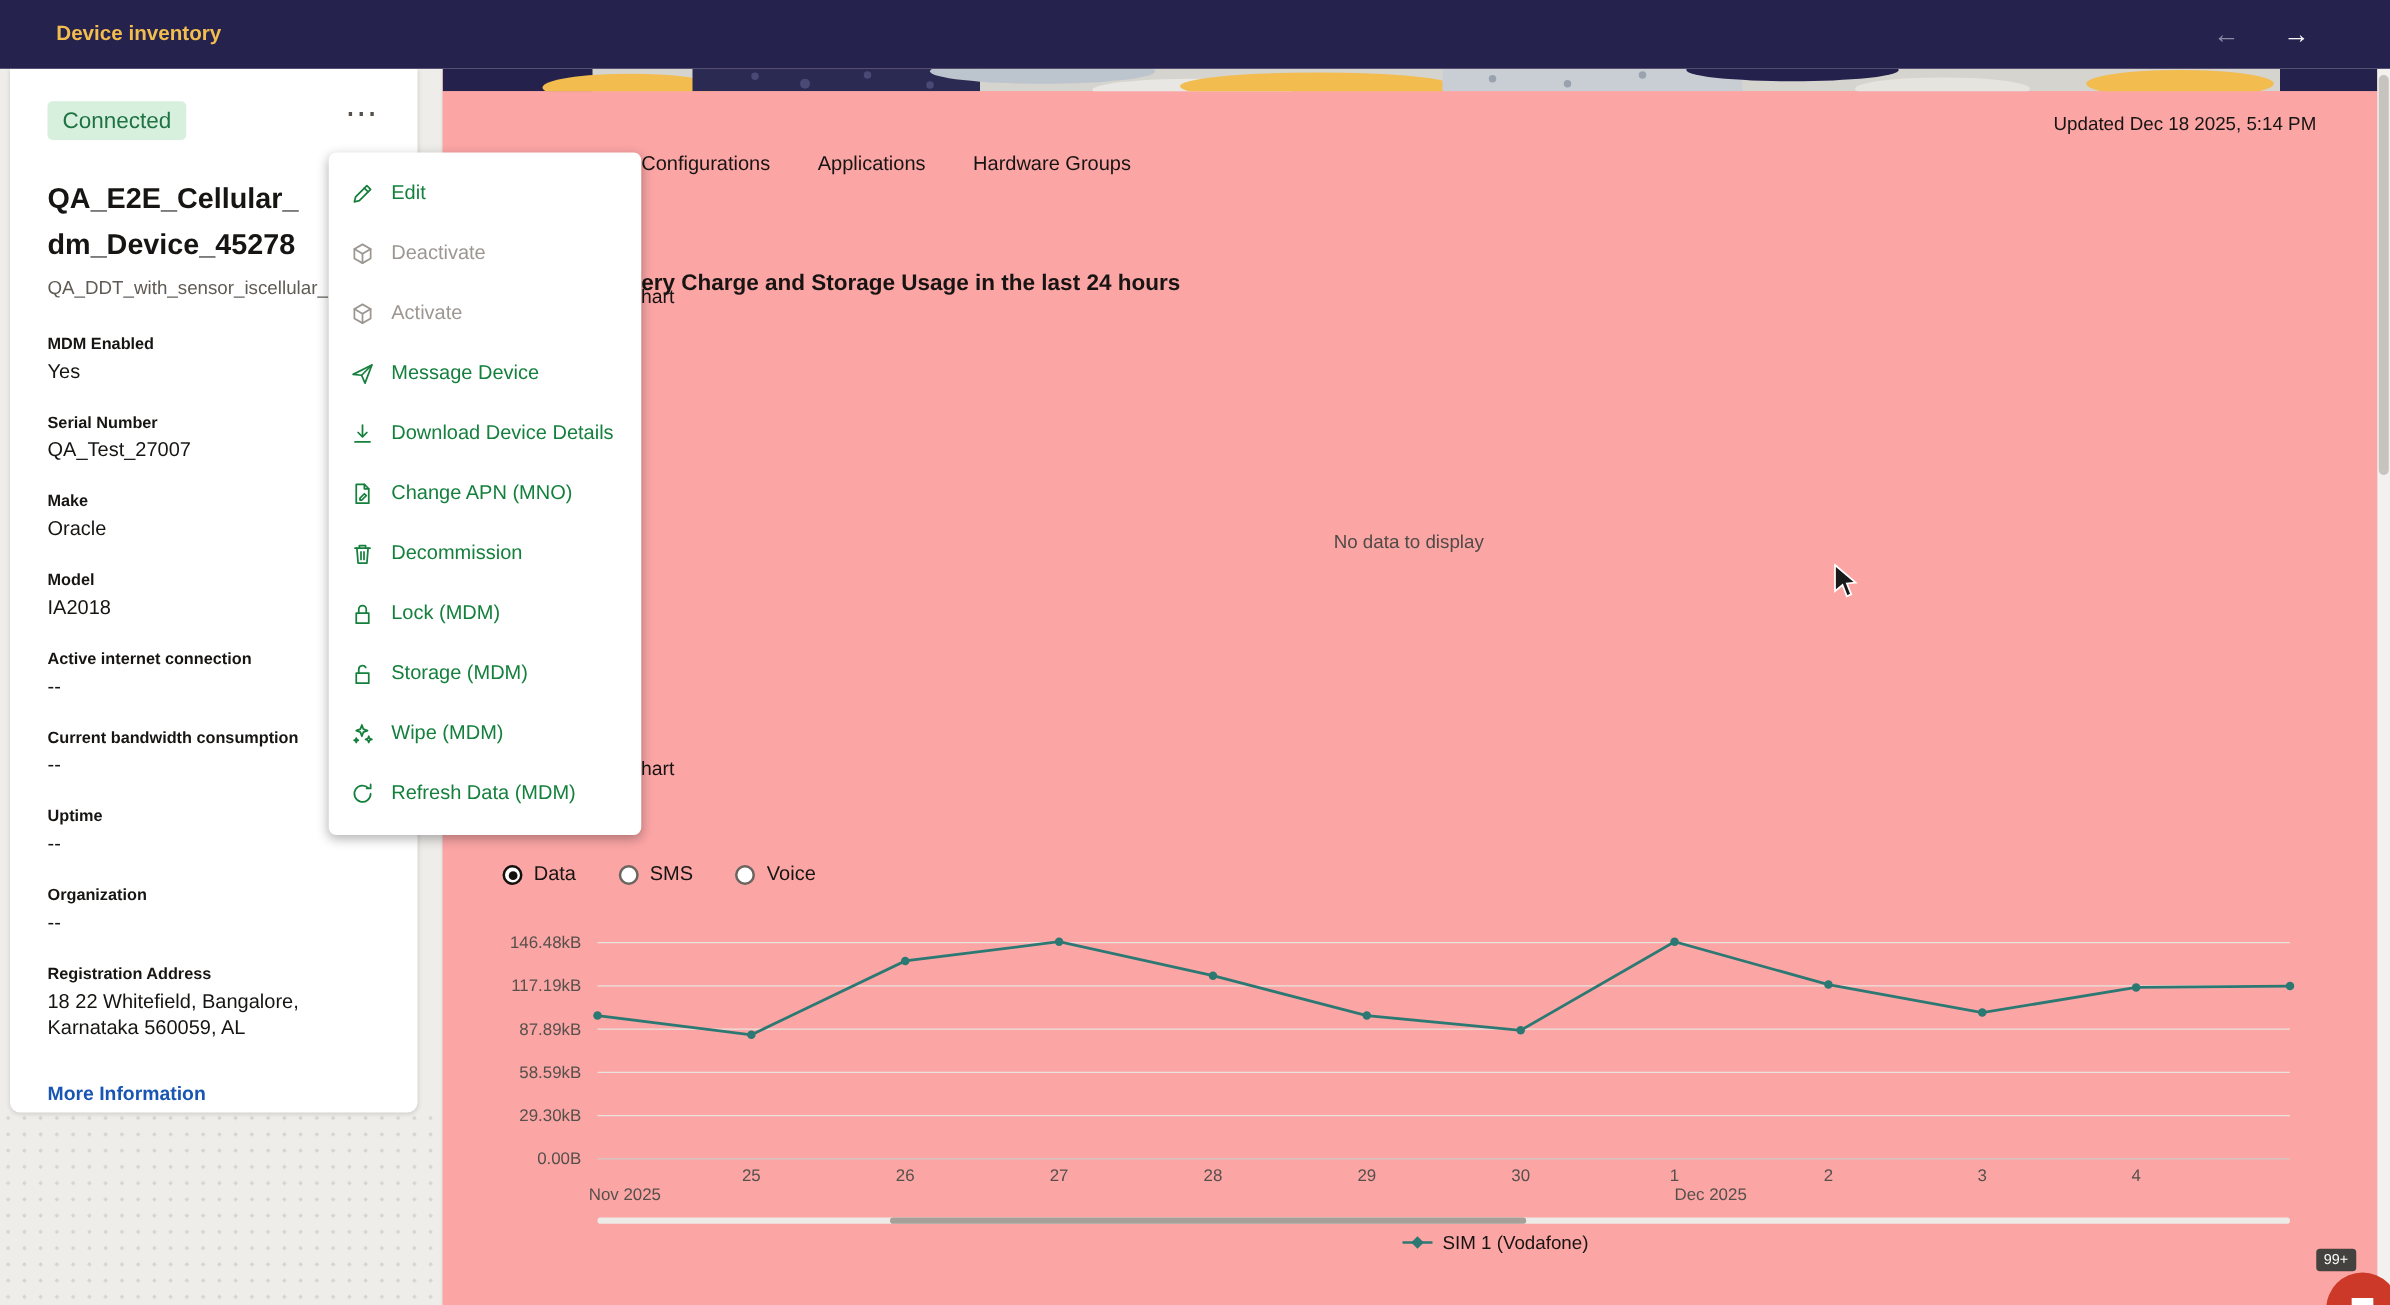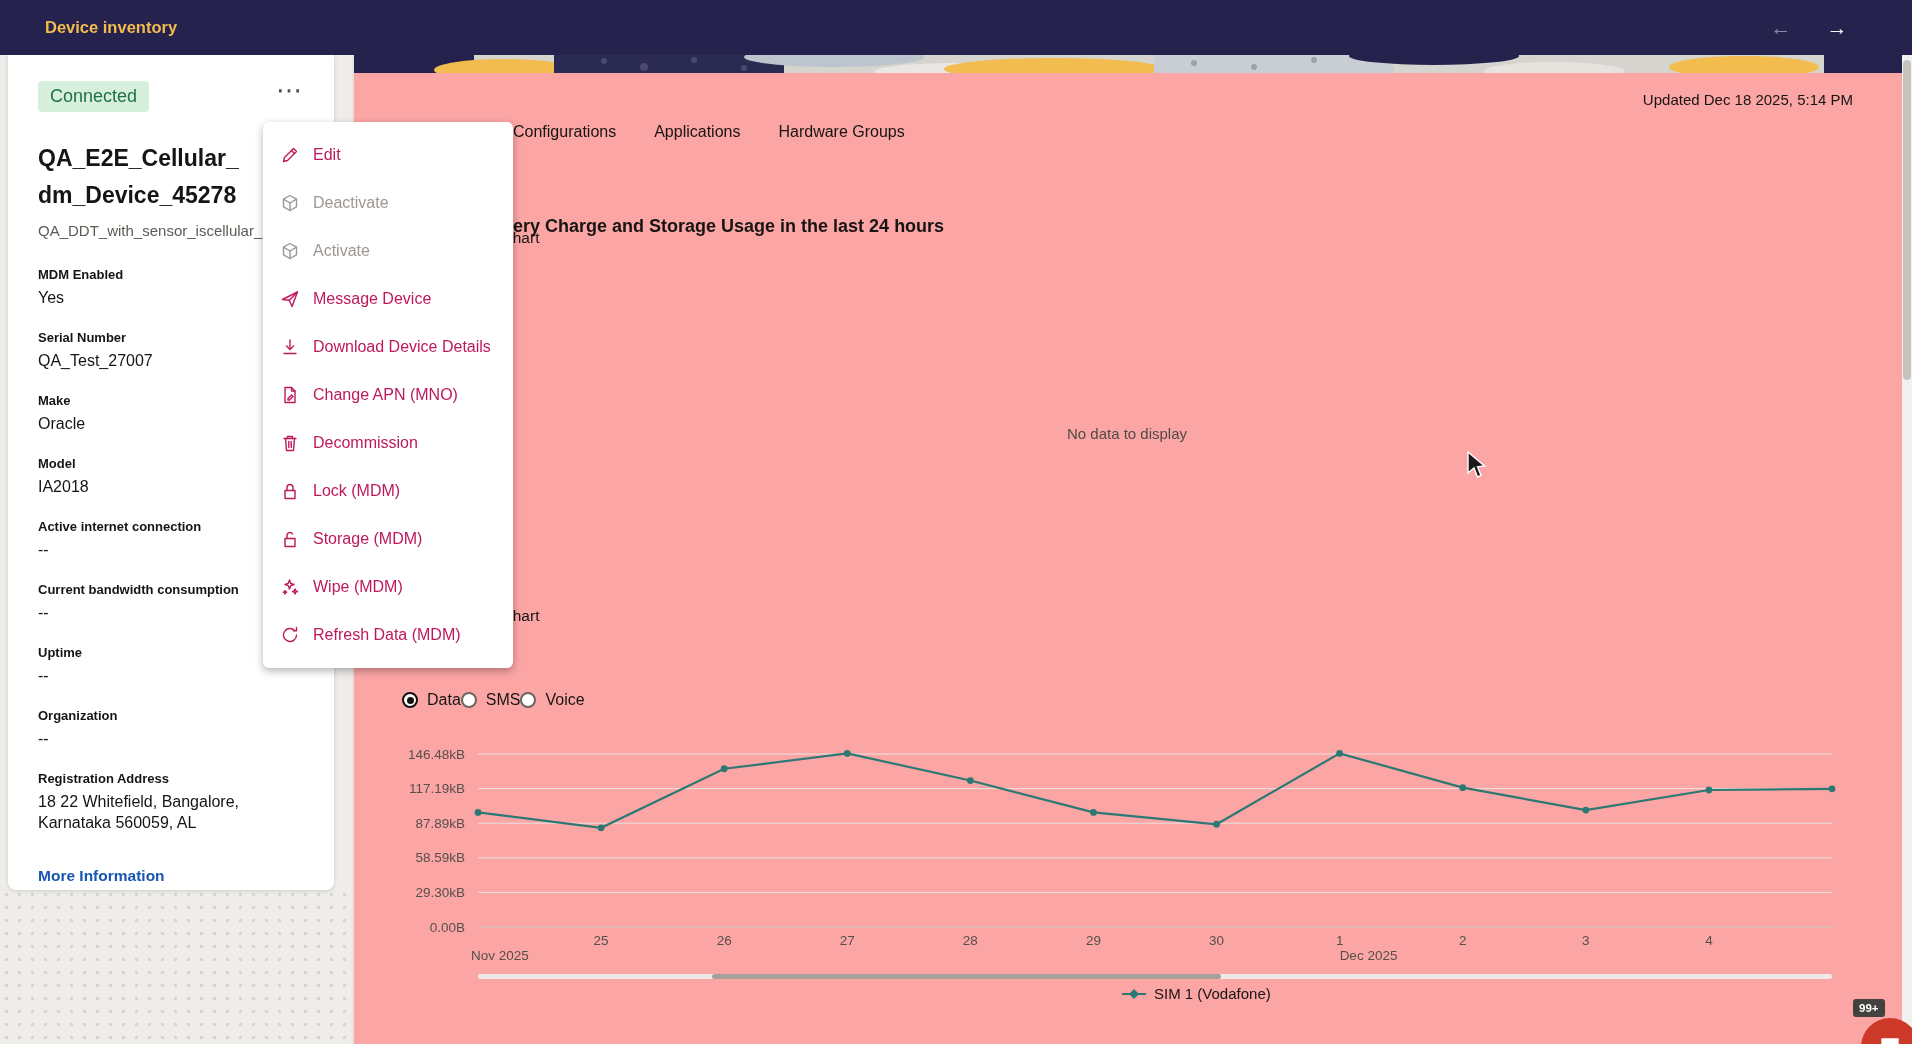--- a/index.html
+++ b/index.html
@@ -36,39 +36,39 @@
     box-shadow:0 1px 4px rgba(0,0,0,.12);z-index:4;overflow:hidden;}
   .banner{display:block;width:100%;height:18px;}
   .updated{position:absolute;top:36px;right:49px;font-size:15px;color:#161513;}
   .tabs{position:absolute;left:159px;top:68px;display:flex;gap:38px;font-size:16px;color:#161513;}
   .tab{cursor:pointer;white-space:nowrap;}
   .sec-title{position:absolute;left:124px;top:146px;font-size:18px;font-weight:bold;white-space:nowrap;}
   .view-toggle{position:absolute;left:151px;font-size:15.5px;color:#161513;cursor:pointer;}
   .vt1{top:174px;}
   .vt2{top:552px;}
   .no-data{position:absolute;left:633px;top:370px;width:280px;text-align:center;font-size:15px;color:#4f4b47;}
-  .modes{position:absolute;left:48px;top:632px;display:flex;align-items:center;height:26px;}
+  .modes{position:absolute;left:48px;top:632px;display:flex;gap:34px;align-items:center;height:26px;}
   .mode{display:flex;align-items:center;gap:9px;cursor:pointer;font-size:16px;}
   .radio{width:16px;height:16px;border-radius:50%;border:2px solid #6b6560;box-sizing:border-box;position:relative;background:#fff;}
   .radio.sel{border-color:#14110e;}
   .radio.sel::after{content:"";position:absolute;left:2.5px;top:2.5px;width:7px;height:7px;border-radius:50%;background:#14110e;}
   #usage-chart{position:absolute;left:0;top:690px;}
   
   .menu{position:absolute;left:263px;top:122px;width:250px;background:#fff;border-radius:6px;
     box-shadow:0 3px 9px rgba(0,0,0,.30);padding:9px 0;z-index:40;}
   .menu-item{display:flex;align-items:center;gap:13px;height:48px;padding:0 17px;font-size:16px;
-    color:#be185d;cursor:pointer;}
+    color:#15803d;cursor:pointer;}
   .menu-item.disabled{color:#9d9792;cursor:default;}
   .menu-item svg{flex:0 0 auto;}
   
   .vtrack{position:absolute;right:0;top:55px;width:10px;height:989px;background:#f3f1ef;z-index:20;}
   .vthumb{position:absolute;right:1px;top:60px;width:8px;height:320px;background:#c7c3be;border-radius:4px;z-index:21;}
   
   .count-badge{position:absolute;left:1853px;top:999px;background:#44423f;color:#fff;font-size:11.5px;
-    font-weight:bold;padding:3px 6px;border-radius:3px;z-index:50;}
+    font-weight:normal;padding:3px 6px;border-radius:3px;z-index:50;}
   .feedback-btn{position:absolute;left:1861px;top:1018px;width:58px;height:58px;border-radius:50%;
     background:#cd3928;border:none;z-index:49;cursor:pointer;display:flex;align-items:center;justify-content:center;}
   
   .cursor{position:absolute;left:1467px;top:451px;z-index:100;pointer-events:none;}
 </style>
 </head>
 <body>
 
 <header class="top-bar">
   <span class="app-title">Device inventory</span>

